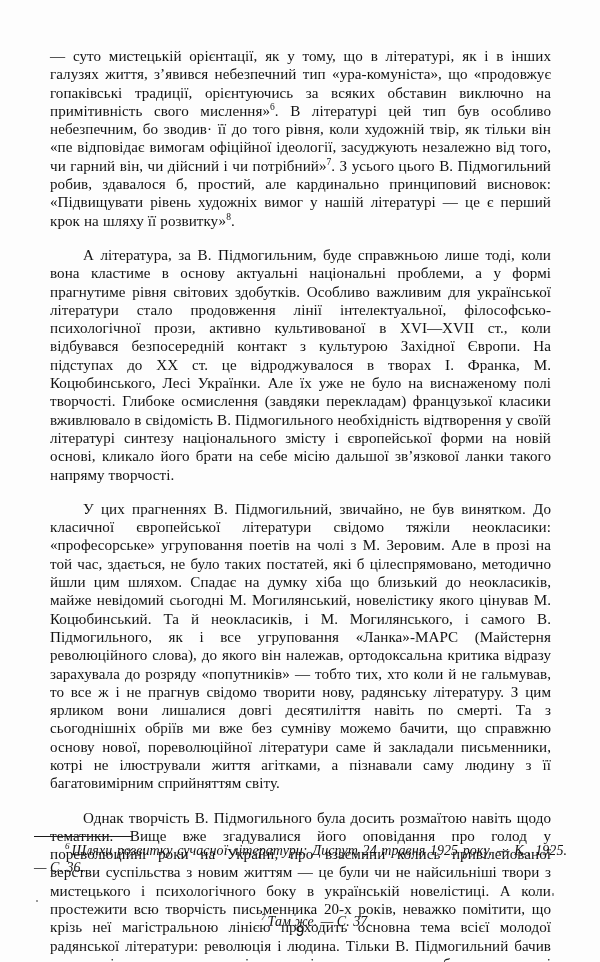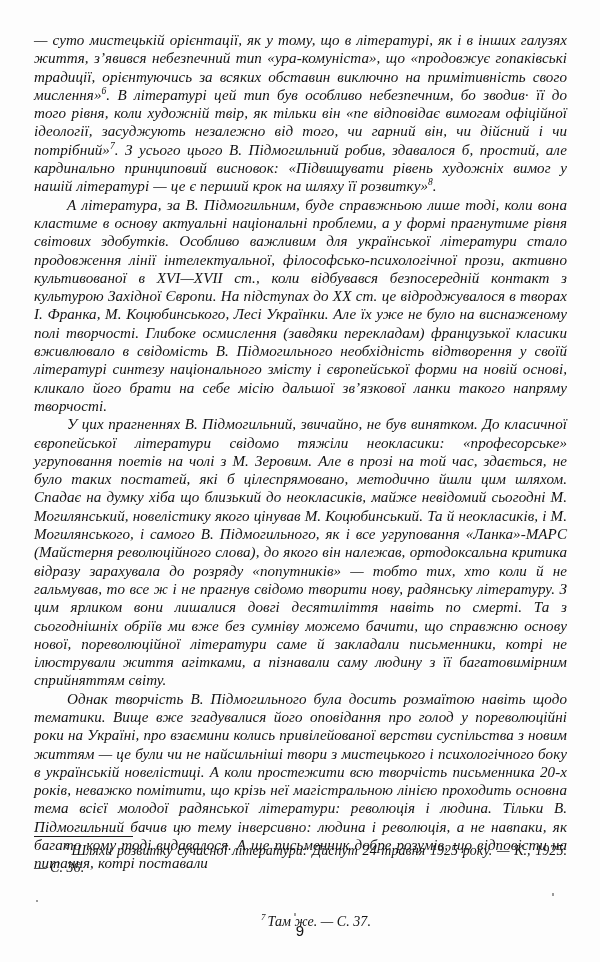--- a/index.html
+++ b/index.html
@@ -20,29 +20,28 @@
     height: 962px;
     background: #fdfdfd;
   }
   .text-column {
     position: absolute;
     left: 34px;
     top: 31px;
     width: 533px;
   }
   p.body-par {
-    margin: 0;
+    margin: 16px;
     font-size: 15.1px;
     line-height: 18.3px;
     text-align: justify;
     text-indent: 33px;
     letter-spacing: 0.05px;
     word-spacing: 0.2px;
     hyphens: manual;
-    font-style: italic;
     -webkit-hyphens: manual;
   }
   p.body-par.first {
     text-indent: 0;
   }
   p.body-par > span {
     display: inline;
   }
   sup.fn {
     font-size: 9.5px;

